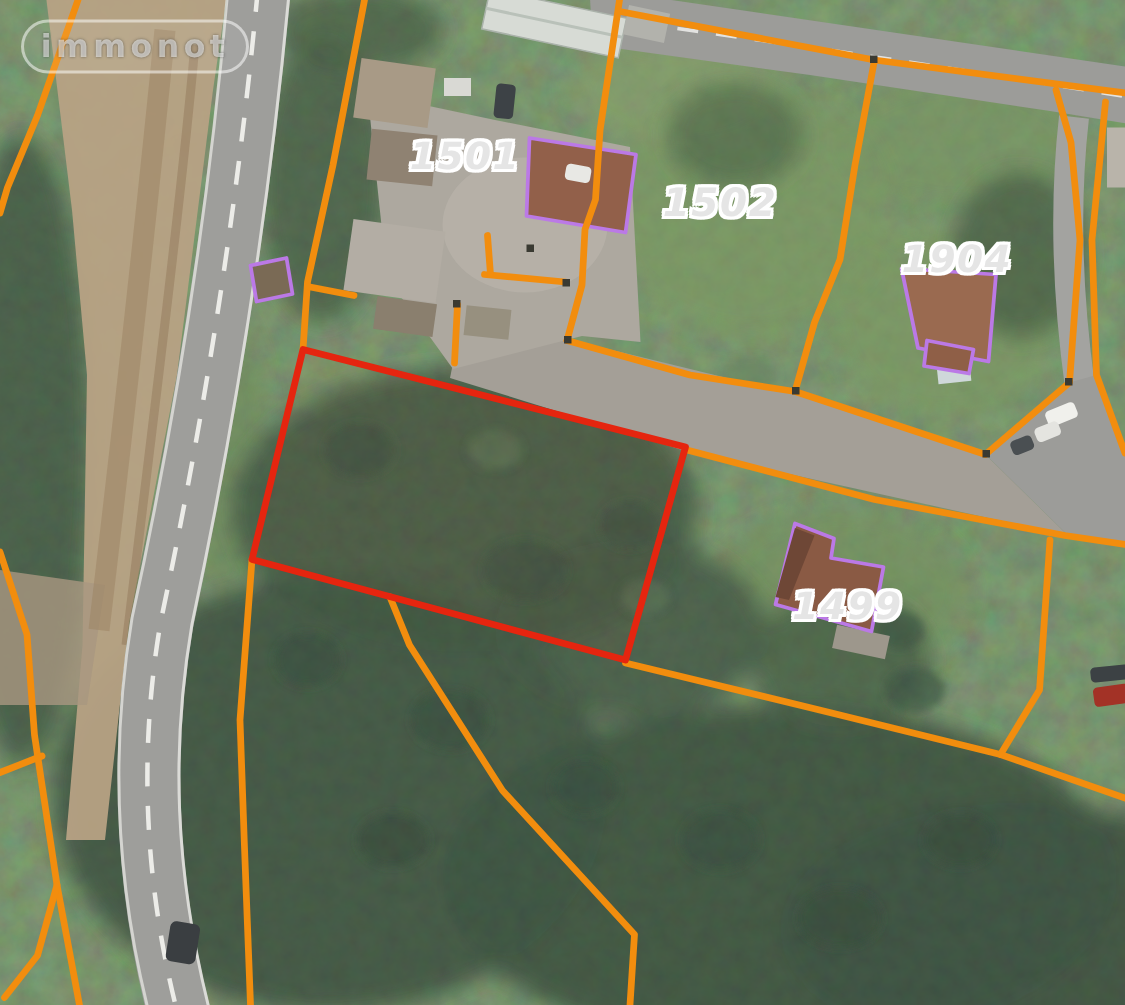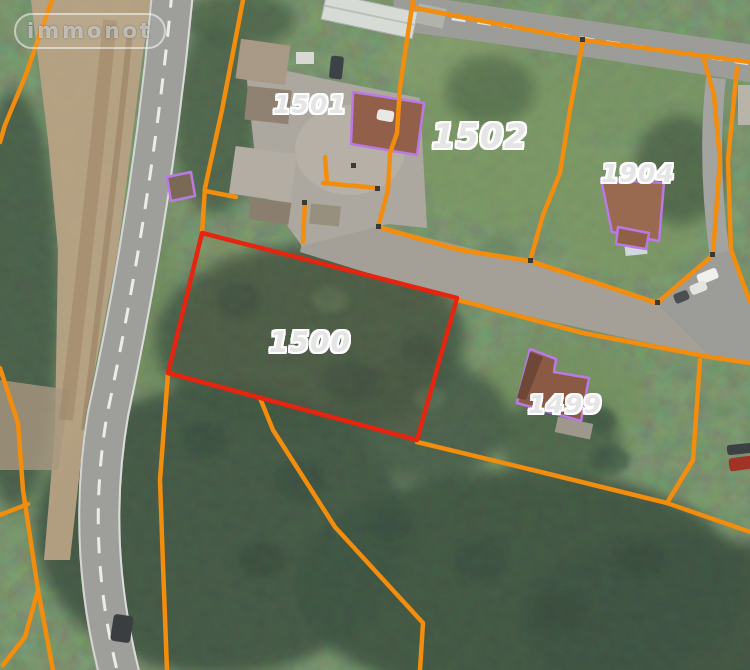--- a/index.html
+++ b/index.html
@@ -13,21 +13,21 @@
     position:absolute;transform:translate(-50%,-50%);
     font-weight:bold;font-style:italic;
     color:#e5e5e5;letter-spacing:1px;white-space:nowrap;
     text-shadow:
       -2px -2px 0 #fff, 2px -2px 0 #fff, -2px 2px 0 #fff, 2px 2px 0 #fff,
       -2px 0 0 #fff, 2px 0 0 #fff, 0 -2px 0 #fff, 0 2px 0 #fff;
     pointer-events:none;
   }
   .lbl-1500{left:310px;top:342px;font-size:28px;}
   .lbl-1501{left:310px;top:104px;font-size:25px;}
-  .lbl-1502{left:480px;top:136px;font-size:33px;font-style:italic;}
+  .lbl-1502{left:480px;top:136px;font-size:26px;font-style:italic;}
   .lbl-1503{left:638px;top:173px;font-size:25px;}
   .lbl-1499{left:565px;top:404px;font-size:25px;text-align:right;}
   .watermark{
     position:absolute;left:14px;top:13px;width:148px;height:32px;
     border:2px solid rgba(255,255,255,.5);border-radius:18px;
     background:rgba(255,255,255,.07);
     display:flex;align-items:center;justify-content:center;
     font-size:21px;font-weight:bold;letter-spacing:3px;
     color:rgba(255,255,255,.55);
     text-shadow:0 0 2px rgba(60,60,60,.65);
@@ -195,20 +195,19 @@
     <rect x="580" y="37" width="5" height="5"></rect>
     <rect x="655" y="300" width="5" height="5"></rect>
     <rect x="710" y="252" width="5" height="5"></rect>
     <rect x="302" y="200" width="5" height="5"></rect>
     <rect x="351" y="163" width="5" height="5"></rect>
   </g>
 
   <polygon points="202,233 457,298 417,440 168,373" fill="rgba(230,40,15,0.03)" stroke="#e5250f" stroke-width="4.5" stroke-linejoin="round"></polygon>
 </svg>
 
-  <div class="parcel-label lbl-1500">1500</div>
   <div class="parcel-label lbl-1501">1501</div>
   <div class="parcel-label lbl-1502">1502</div>
   <div class="parcel-label lbl-1503">1904</div>
   <div class="parcel-label lbl-1499">1499</div>
 
   <div class="watermark">immonot</div>
 </div>
 
 </body></html>

